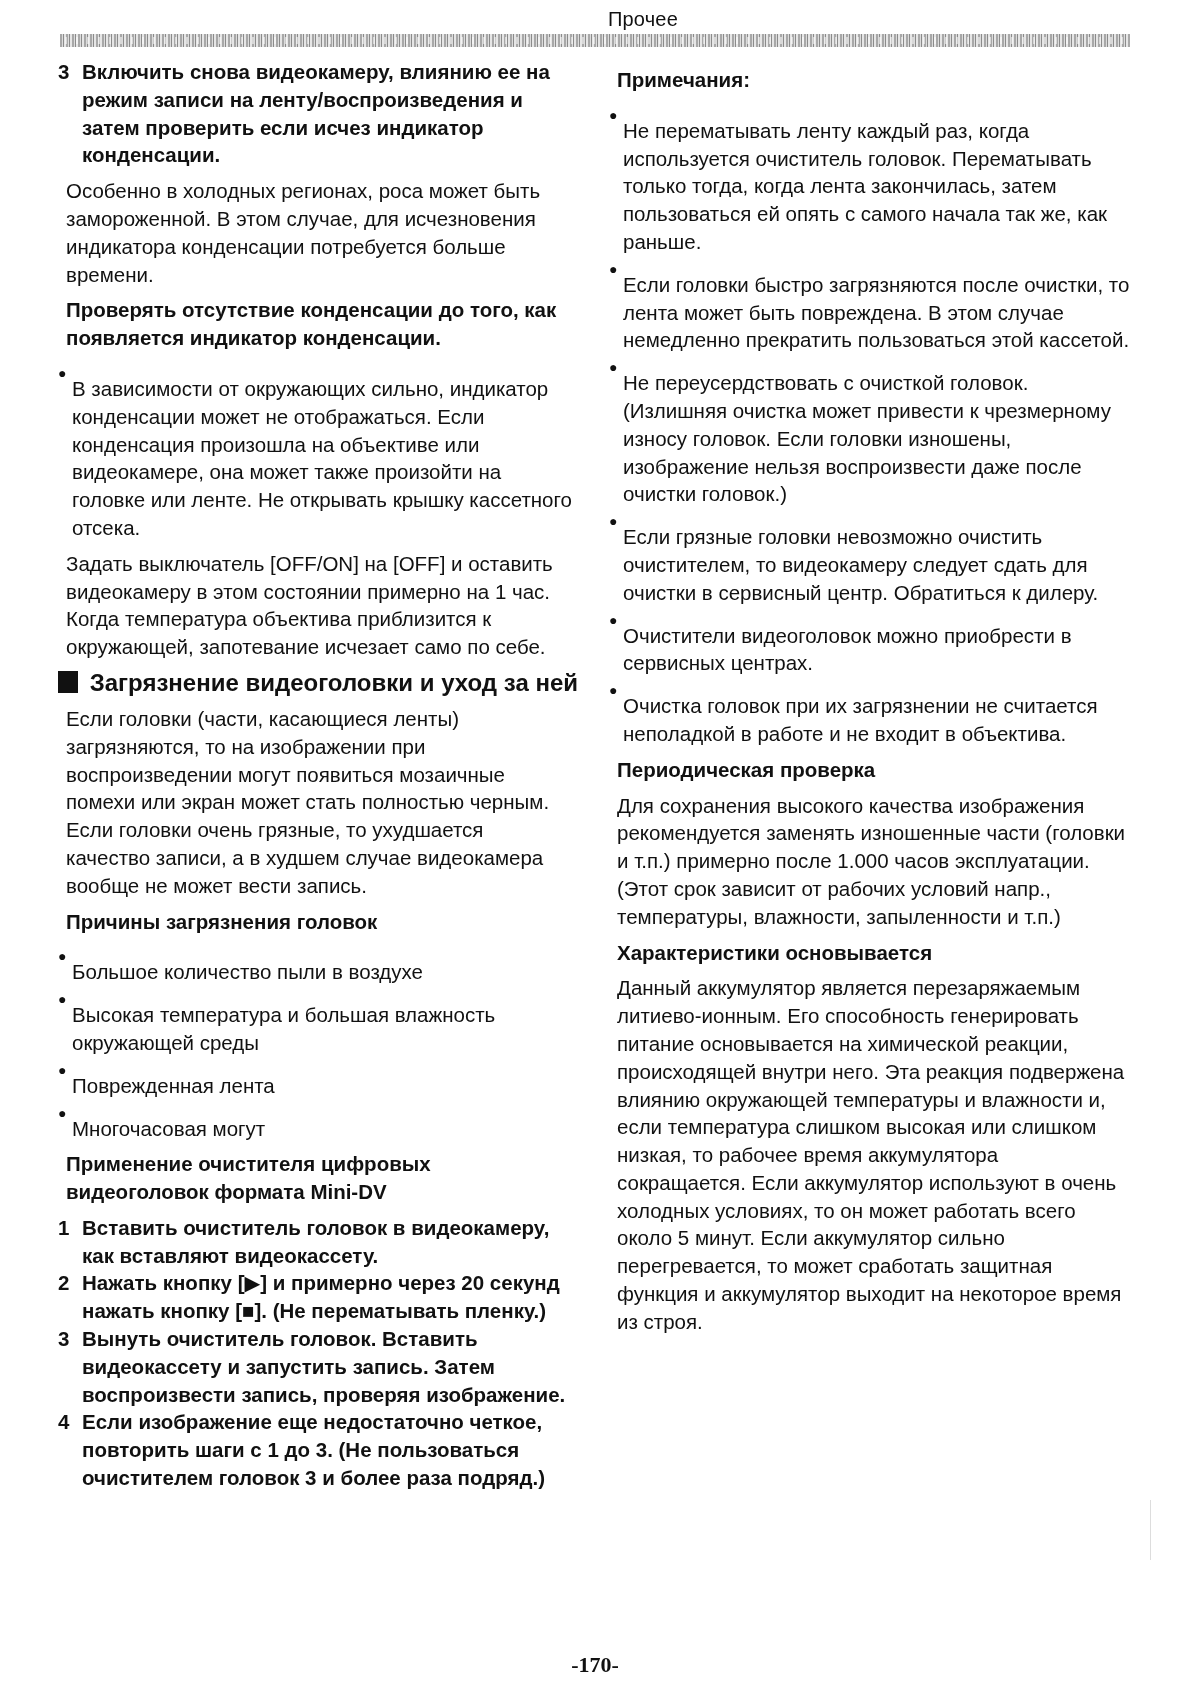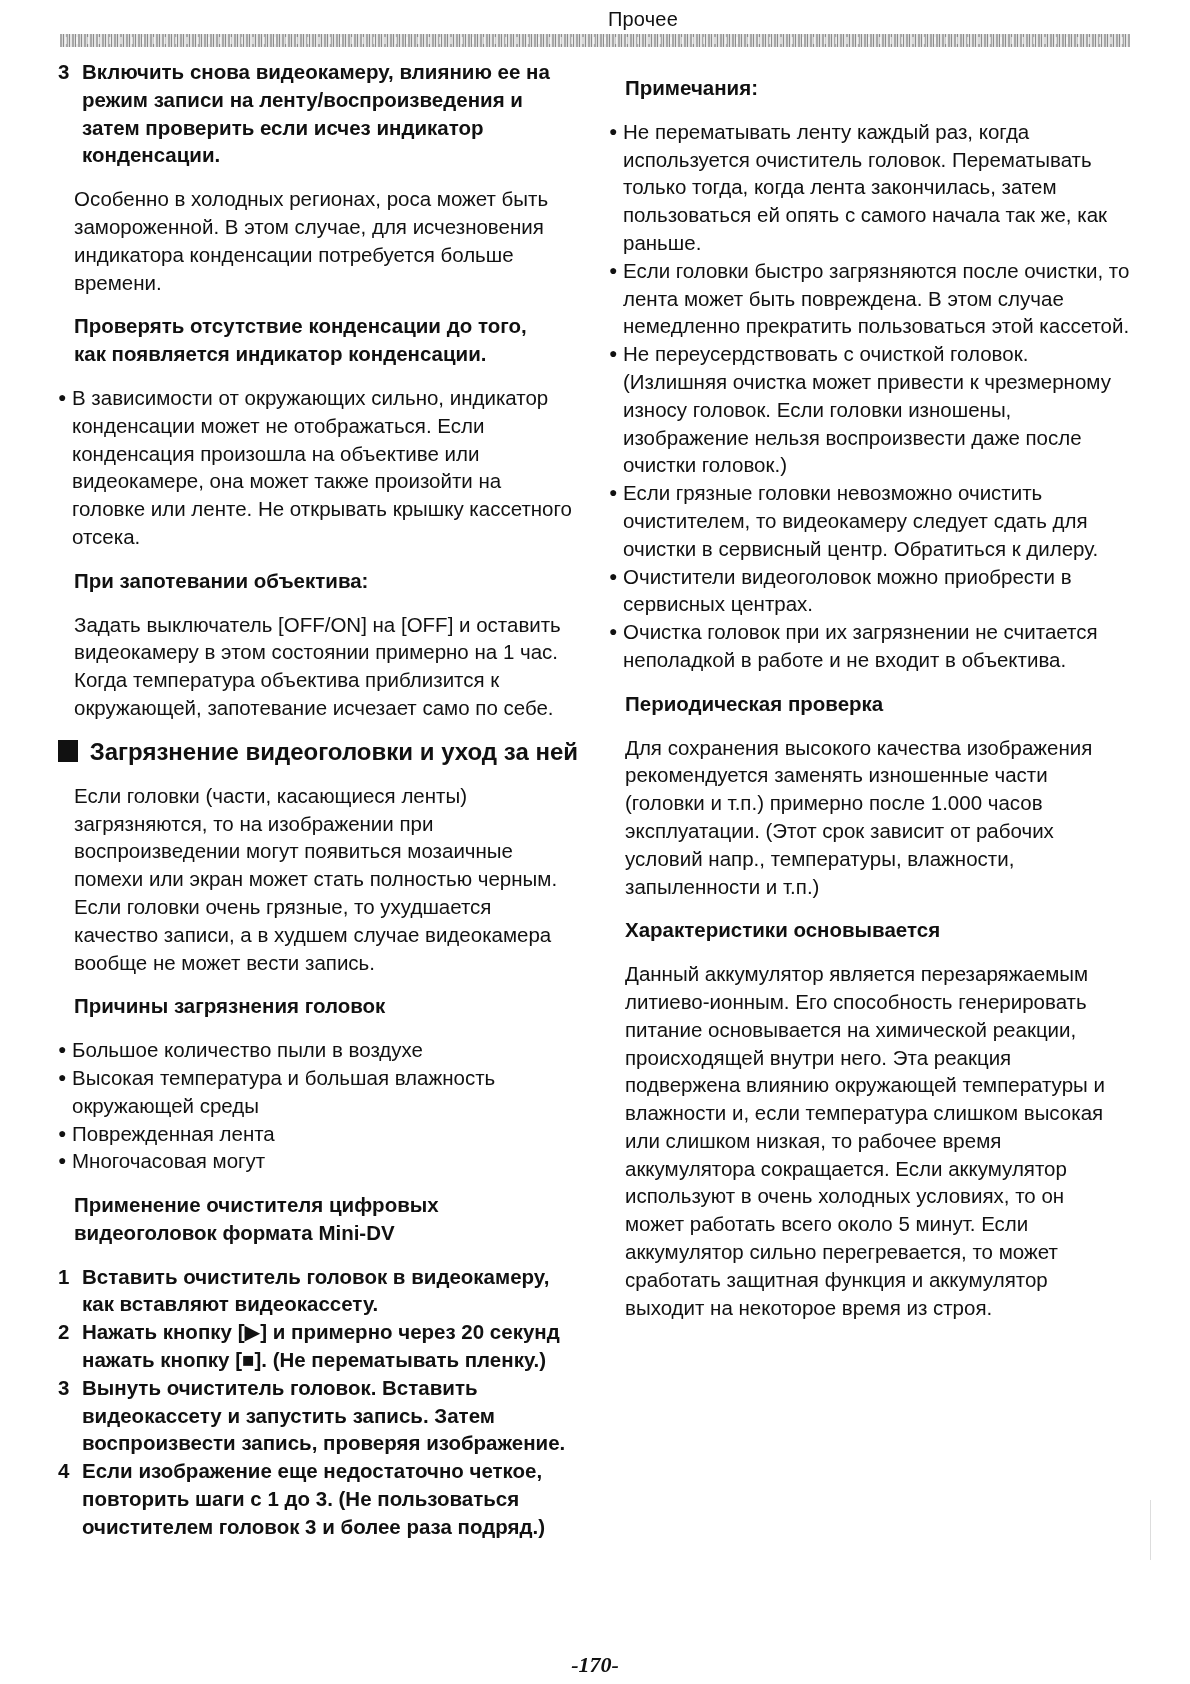--- a/index.html
+++ b/index.html
@@ -19,57 +19,56 @@
       #bbb;
     opacity: 0.85;
   }
   .header-band::after {
     content: ""; position: absolute; left: 0; right: 0; top: 3px; height: 7px;
     background: repeating-linear-gradient(90deg, transparent 0 5px, rgba(255,255,255,0.55) 5px 7px, transparent 7px 11px);
   }
   .col { position: absolute; top: 58px; font-size: 20.5px; line-height: 27.8px; }
   .col-left { left: 58px; width: 520px; }
   .col-right { left: 609px; width: 525px; }
-  p { margin: 16px; }
+  p { margin: 8px; }
   .b { font-weight: bold; }
   .step { display: flex; font-weight: bold; }
   .step .num { width: 24px; flex: none; }
   .step .txt { flex: 1; }
   .bullet { display: flex; }
   .bullet .dot { width: 14px; flex: none; font-size: 14px; line-height: 27.8px; }
-  .bullet .txt { flex: 1; }
+  .bullet .txt { flex: 1; margin-top: 15px; }
   .section-h {
     display: flex; font-weight: bold; font-size: 24px; line-height: 28px; margin-top: 8px; text-align: right;
   }
   .section-h .sq { width: 20px; height: 22px; background: #111; flex: none; margin: 2px 10px 0 0; }
   .section-h .txt { flex: 1; }
   .page-number {
     position: absolute; top: 1652px; left: 560px; width: 70px; text-align: center;
-    font-family: "Liberation Serif", serif; font-weight: bold; font-style: italic; font-size: 22px;
+    font-family: "Liberation Serif", serif; font-weight: bold; font-size: 22px;
   }
   .edge-mark { position: absolute; left: 1150px; top: 1500px; width: 1px; height: 60px; background: #ddd; }
 </style>
 </head>
 <body>
 
 <div class="header-title">Прочее</div>
 <div class="header-band"></div>
 
 <div class="col col-left">
   <div class="step">
     <span class="num">3</span>
     <span class="txt">Включить снова видеокамеру, влиянию ее на режим записи на ленту/воспроизведения и затем проверить если исчез индикатор конденсации.</span>
   </div>
   <p>Особенно в холодных регионах, роса может быть замороженной. В этом случае, для исчезновения индикатора конденсации потребуется больше времени.</p>
   <p class="b">Проверять отсутствие конденсации до того, как появляется индикатор конденсации.</p>
   <div class="bullet">
     <span class="dot">●</span>
     <span class="txt">В зависимости от окружающих сильно, индикатор конденсации может не отображаться. Если конденсация произошла на объективе или видеокамере, она может также произойти на головке или ленте. Не открывать крышку кассетного отсека.</span>
   </div>
-  <p class="b">При запотевании объектива:</p>
   <p>Задать выключатель [OFF/ON] на [OFF] и оставить видеокамеру в этом состоянии примерно на 1 час. Когда температура объектива приблизится к окружающей, запотевание исчезает само по себе.</p>
 
   <div class="section-h">
     <span class="sq"></span>
     <span class="txt">Загрязнение видеоголовки и уход за ней</span>
   </div>
   <p>Если головки (части, касающиеся ленты) загрязняются, то на изображении при воспроизведении могут появиться мозаичные помехи или экран может стать полностью черным. Если головки очень грязные, то ухудшается качество записи, а в худшем случае видеокамера вообще не может вести запись.</p>
   <p class="b">Причины загрязнения головок</p>
   <div class="bullet">
     <span class="dot">●</span>

